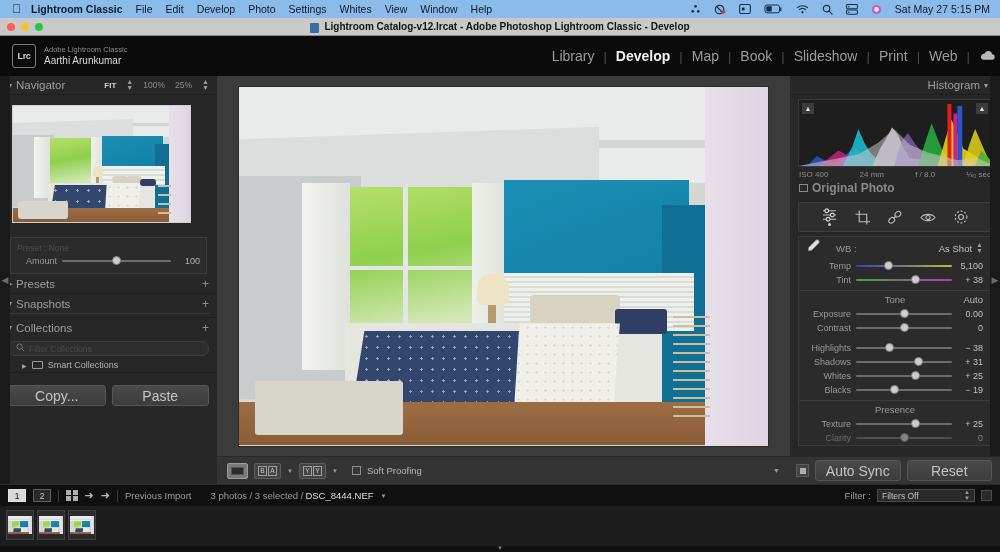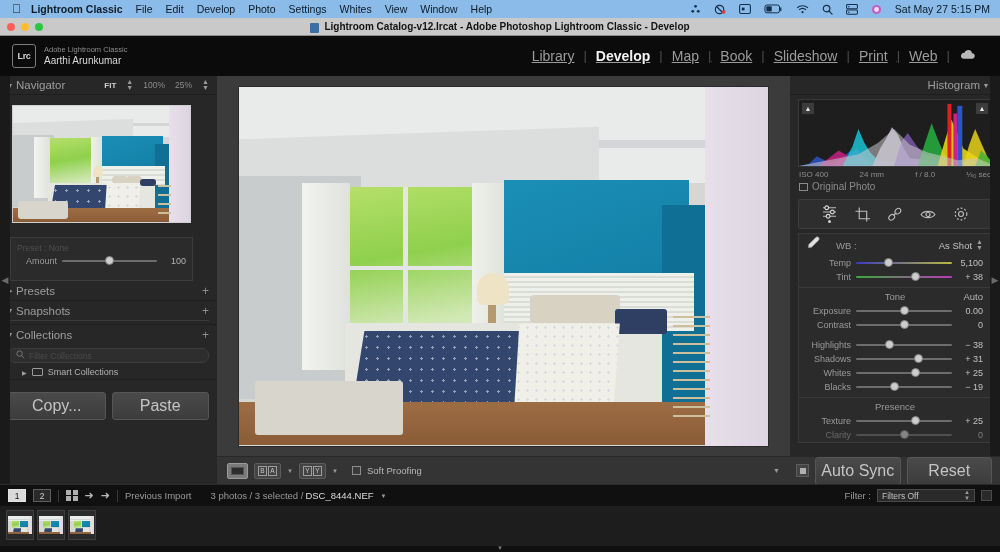--- a/index.html
+++ b/index.html
@@ -51,22 +51,22 @@
   .lrc-badge {
     width:24px; height:24px; margin:0 8px 0 12px;
     border:1px solid #7d7d7d; border-radius:3px;
     color:#d2d2d2; font-size:9px; font-weight:bold;
     display:flex; align-items:center; justify-content:center;
     letter-spacing:-0.3px;
   }
   .ident-lines { line-height:1.15; }
   .ident-sub { font-size:7.5px; color:#8d8d8d; }
   .ident-name { font-size:10px; color:#d8d8d8; }
-  .modules { margin-left:auto; display:flex; 
-             padding-right:24px; font-size:14px; color:#9b9b9b;text-decoration:underline; }
+  .modules { margin-left:auto; display:flex; align-items:center;
+             padding-right:4px; font-size:14px; color:#9b9b9b; }
   .modules .mod { padding:0 9px; white-space:nowrap; }
   .modules .mod.active { color:#f2f2f2; font-weight:bold; }
   .modules .sep { color:#4d4d4d; font-size:13px; }
   .cloud-ico { margin-left:9px; color:#b8b8b8; font-size:14px; line-height:1; }
 
   
   .stage { position:absolute; left:0; top:76px; width:1000px; height:408px; background:#3a3a3a; }
 
   .side {
     position:absolute; top:0; width:217px; height:408px;
@@ -93,21 +93,21 @@
   .zoomopts b { font-weight:bold; color:#cfcfcf; font-size:8px; }
   .stepper { font-size:7px; color:#9a9a9a; line-height:0.85; }
 
   
   .nav-wrap { background:#272727; padding:10px 12px 8px 12px; }
   .nav-img {
     width:179px; height:118px; border:1px solid #cfcfcf; position:relative; overflow:hidden;
   }
 
   
-  .amount-box { margin:6px 24px 0 10px; border:1px solid #3c3c3c; background:#2b2b2b; padding:5px 6px 14px 6px; }
+  .amount-box { margin:6px 10px 0 10px; border:1px solid #3c3c3c; background:#2b2b2b; padding:5px 6px 7px 6px; }
   .amount-box .pn { font-size:8.5px; color:#4f4f4f; margin-bottom:3px; }
   .amt-row { display:flex; align-items:center; font-size:9px; color:#9a9a9a; gap:5px; }
   .amt-row .lbl { width:40px; text-align:right; }
   .amt-row .val { width:24px; text-align:right; color:#b4b4b4; }
 
   .lpanel-item { border-bottom:1px solid #1e1e1e; }
   .lpanel-item .panel-head { border-bottom:none; }
   .sub-rule { height:1px; background:#3b3b3b; margin:0 8px 3px 8px; }
 
   .filter-field {
@@ -115,23 +115,23 @@
     background:#2e2e2e; border:1px solid #3d3d3d;
     display:flex; align-items:center; padding:0 7px; gap:4px;
     font-size:8.5px; color:#4a4a4a;
   }
   .tree-row { display:flex; align-items:center; gap:5px; font-size:9px; color:#b1b1b1; padding:2px 0 2px 22px; }
   .tree-row .tri2 { font-size:6px; color:#a0a0a0; }
   .sc-ico { width:11px; height:8px; border:1px solid #9a9a9a; border-radius:1px; }
 
   .cp-buttons { display:flex; gap:6px; padding:6px 8px; }
   .btn {
-    flex:1; height:28px; border-radius:3px;
+    flex:1; height:21px; border-radius:3px;
     background:linear-gradient(#4a4a4a,#3c3c3c); border:1px solid #565656;
-    color:#c4c4c4; font-size:16px; display:flex; align-items:center; justify-content:center;
+    color:#c4c4c4; font-size:14px; display:flex; align-items:center; justify-content:center;
   }
 
   
   .center { position:absolute; left:217px; right:210px; top:0; height:408px; background:#3b3b3b; }
   .photo-area { position:absolute; left:0; right:0; top:0; bottom:28px;
                 display:flex; align-items:center; justify-content:center; }
   .photo { width:529px; height:359px; position:relative; overflow:hidden; box-shadow:0 0 0 1px #2b2b2b; }
 
   .toolbar {
     position:absolute; left:0; right:0; bottom:0; height:28px;
@@ -154,21 +154,21 @@
 
   
   .histo { margin:4px 8px 0 8px; }
   .histo-box { height:68px; background:#1e1e1e; border:1px solid #3a3a3a; position:relative; overflow:hidden; }
   .clip {
     position:absolute; top:3px; width:12px; height:11px; background:#3c3c3c;
     display:flex; align-items:center; justify-content:center; color:#e8e8e8; font-size:7px;
   }
   .clip.l{left:3px;} .clip.r{right:3px;}
   .exif { display:flex; justify-content:space-between; font-size:8px; color:#8d8d8d; padding:3px 1px 0 1px; }
-  .orig { display:flex; align-items:center; gap:4px; font-size:10px; color:#8a8a8a; padding:2px 1px 4px 1px; }
+  .orig { display:flex; align-items:center; gap:4px; font-size:12px; color:#8a8a8a; padding:2px 1px 4px 1px;font-weight:bold; }
   .orig .cb { width:9px; height:8px; border:1px solid #8a8a8a; }
 
   .toolstrip {
     margin:3px 8px 0 8px; height:30px;
     background:#2e2e2e; border:1px solid #3d3d3d; border-radius:2px;
     display:flex; align-items:center; justify-content:space-around; padding:0 14px;
   }
   .tool-ico { color:#bcbcbc; position:relative; display:flex; flex-direction:column; align-items:center; }
   .tool-ico .dot { width:3px; height:3px; border-radius:50%; background:#cfcfcf; margin-top:1px; }
 

